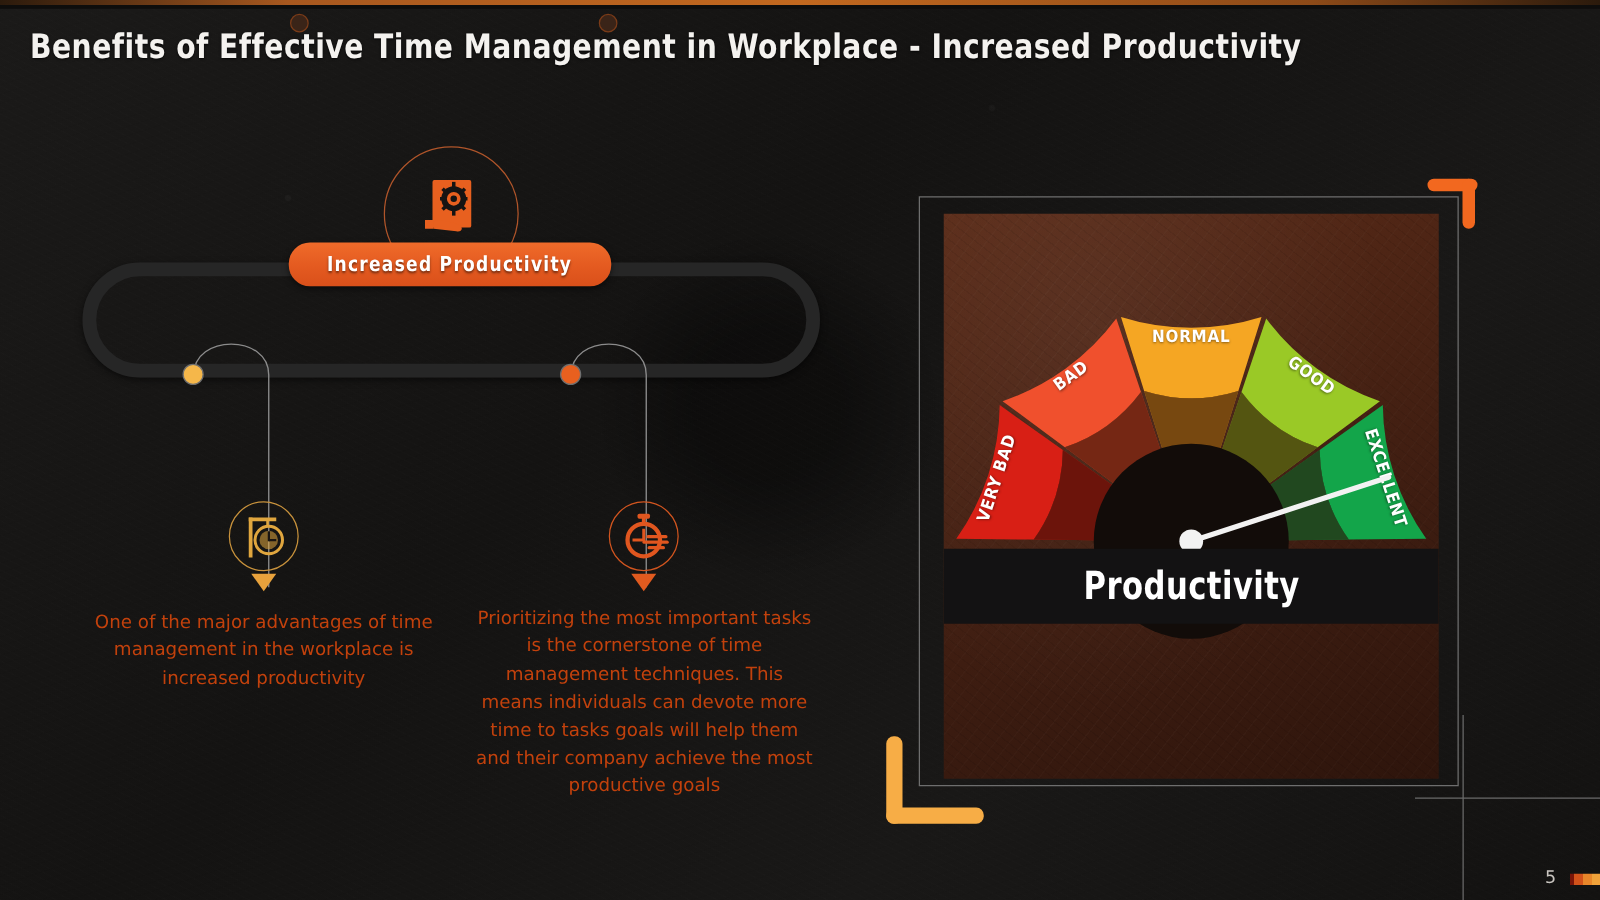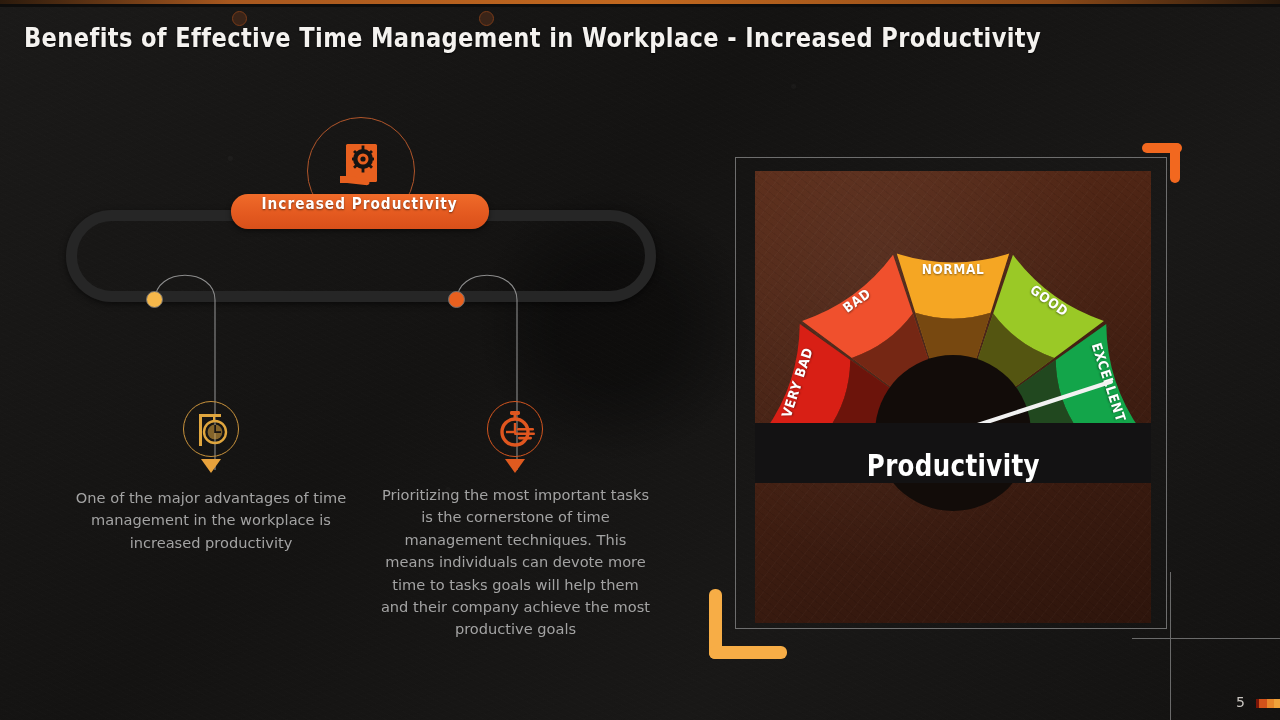--- a/index.html
+++ b/index.html
@@ -45,21 +45,21 @@
   
   .track{
     position:absolute;left:66px;top:210px;width:590px;height:92px;
     border:11px solid #262626;border-radius:46px;box-sizing:border-box;
     box-shadow:0 2px 6px rgba(0,0,0,.55);
   }
   .badge{
     position:absolute;left:231px;top:194px;width:258px;height:35px;
     background:linear-gradient(180deg,#ef6b2a 0%,#e45a20 55%,#d9501a 100%);
     border-radius:17px;
-    display:flex;justify-content:center;
+    display:flex;align-items:center;justify-content:center;
     box-shadow:0 2px 5px rgba(0,0,0,.5);
   }
   .badge span{
     color:#fff;font-size:16.5px;font-weight:700;letter-spacing:1.1px;
     font-family:"DejaVu Sans Condensed","Liberation Sans Narrow","Liberation Sans",sans-serif;
     font-stretch:condensed;transform:scaleX(.92);
     text-shadow:0 1px 2px rgba(0,0,0,.5);
   }
   .badge-cap{position:absolute;width:13px;height:13px;border-radius:50%;
     background:#3a2418;border:1px solid #7a3b18;top:11px;}
@@ -81,41 +81,41 @@
     box-sizing:border-box;
   }
   .circ.c1{left:183px;top:401px;border:1.6px solid #c8923c;}
   .circ.c2{left:487px;top:401px;border:1.8px solid #d2551f;}
   .caret{position:absolute;width:0;height:0;border-left:10px solid transparent;
     border-right:10px solid transparent;}
   .caret.t1{left:201px;top:459px;border-top:14px solid #e8a23c;}
   .caret.t2{left:505px;top:459px;border-top:14px solid #e05a1f;}
 
   .blurb{
-    position:absolute;color:#a3a3a3;font-size:14.6px;line-height:22.4px;
+    position:absolute;color:#c2410c;font-size:14.6px;line-height:22.4px;
     text-align:center;font-family:"DejaVu Sans","Liberation Sans",sans-serif;
   }
   .blurb.b1{left:66px;top:487px;width:290px;}
   .blurb.b2{left:378px;top:484px;width:275px;}
 
   
   .frame{position:absolute;left:735px;top:157px;width:432px;height:472px;
     border:1px solid #6e6e6e;box-sizing:border-box;}
   .photo{position:absolute;left:755px;top:171px;width:396px;height:452px;
     background:
       radial-gradient(ellipse at 30% 20%, rgba(255,255,255,.05), transparent 60%),
       linear-gradient(160deg,#5a2b18 0%,#4a2314 35%,#3a1b10 70%,#2e150c 100%);
     overflow:hidden;}
   .photo .ptex{position:absolute;inset:0;opacity:.55;
     background-image:
       repeating-linear-gradient(38deg, rgba(0,0,0,.10) 0 1px, transparent 1px 6px),
       repeating-linear-gradient(-52deg, rgba(255,255,255,.035) 0 1px, transparent 1px 9px);}
   .gauge-wrap{position:absolute;left:0;top:0;width:396px;height:452px;}
-  .labelband{position:absolute;left:0;top:252px;width:396px;height:60px;
-    background:#131213;display:flex;align-items:flex-end;justify-content:center;}
+  .labelband{position:absolute;left:0;top:268px;width:396px;height:60px;
+    background:#131213;display:flex;align-items:center;justify-content:center;}
   .labelband span{color:#fff;font-size:31px;font-weight:700;letter-spacing:.4px;
     font-family:"DejaVu Sans Condensed","Liberation Sans Narrow","Liberation Sans",sans-serif;
     font-stretch:condensed;transform:scaleX(.88);}
 
   .bracket{position:absolute;}
   .br-tr-h{left:1142px;top:143px;width:40px;height:10px;background:#f2681f;border-radius:5px;}
   .br-tr-v{left:1170px;top:143px;width:10px;height:40px;background:#f2681f;border-radius:5px;}
   .br-bl-v{left:709px;top:589px;width:13px;height:70px;background:#f7ad46;border-radius:6px;}
   .br-bl-h{left:709px;top:646px;width:78px;height:13px;background:#f7ad46;border-radius:6px;}
 

